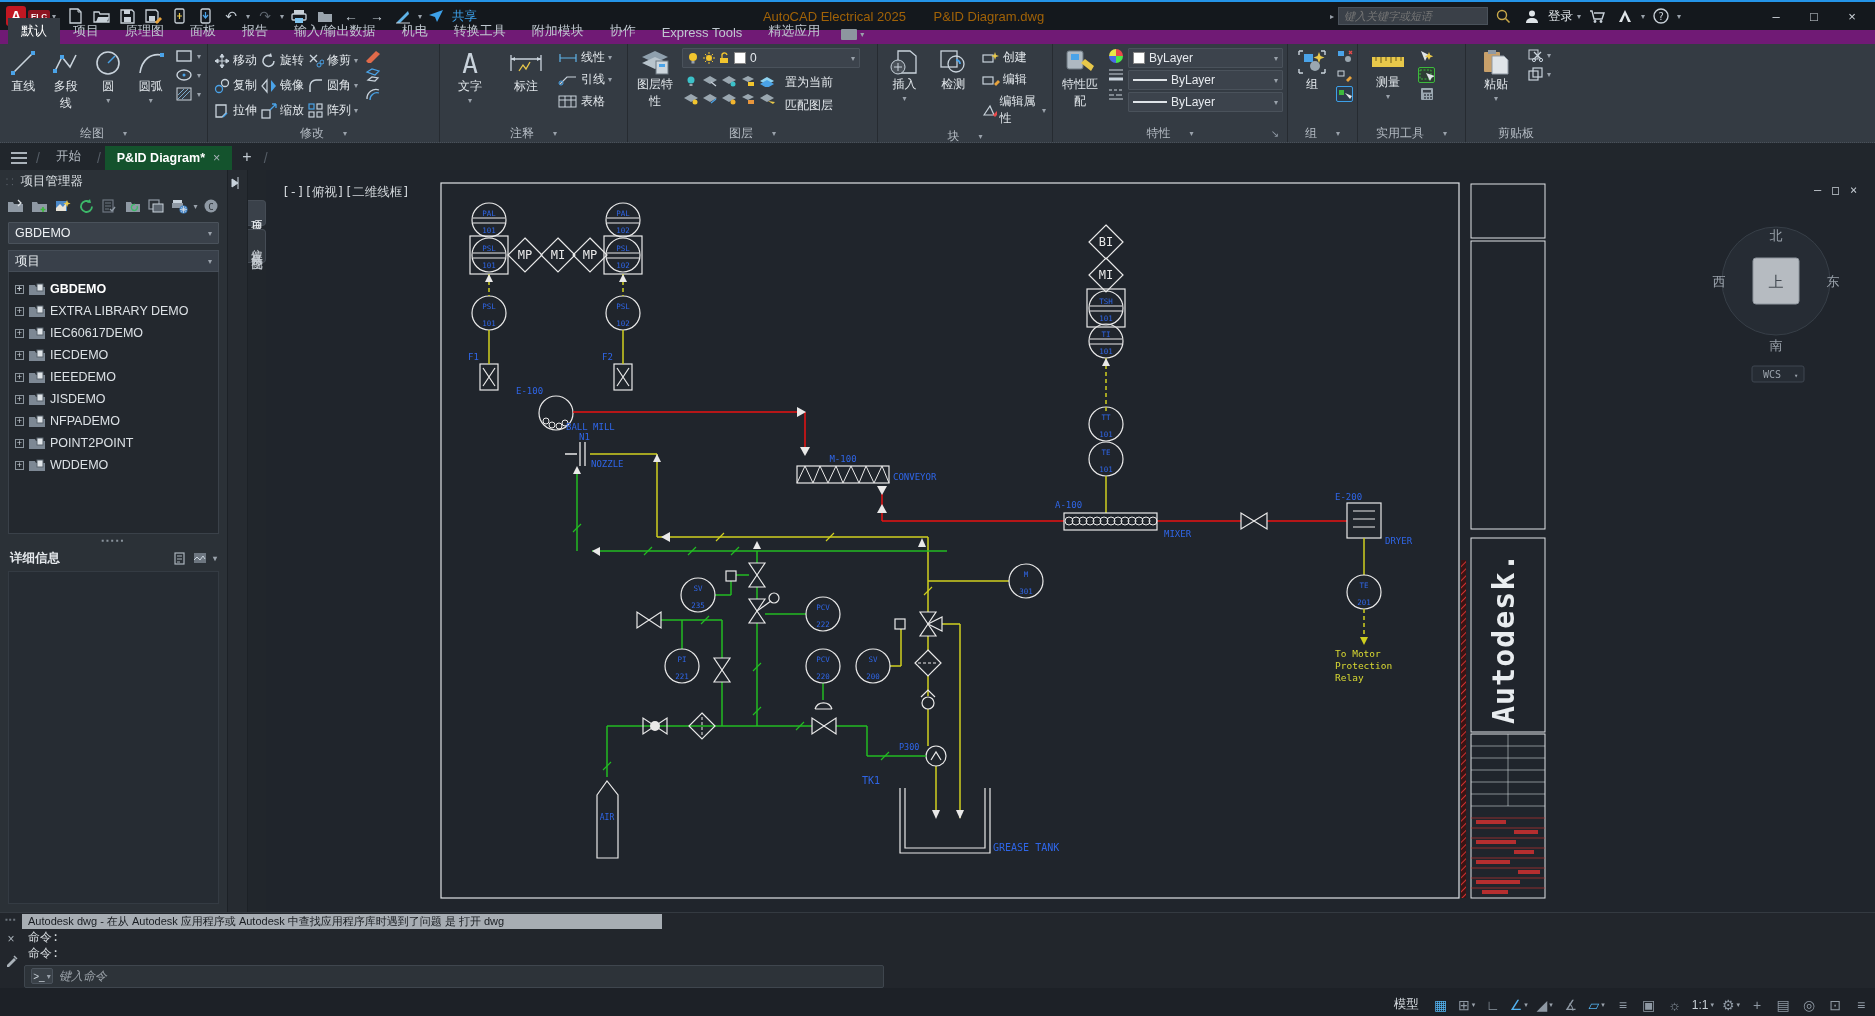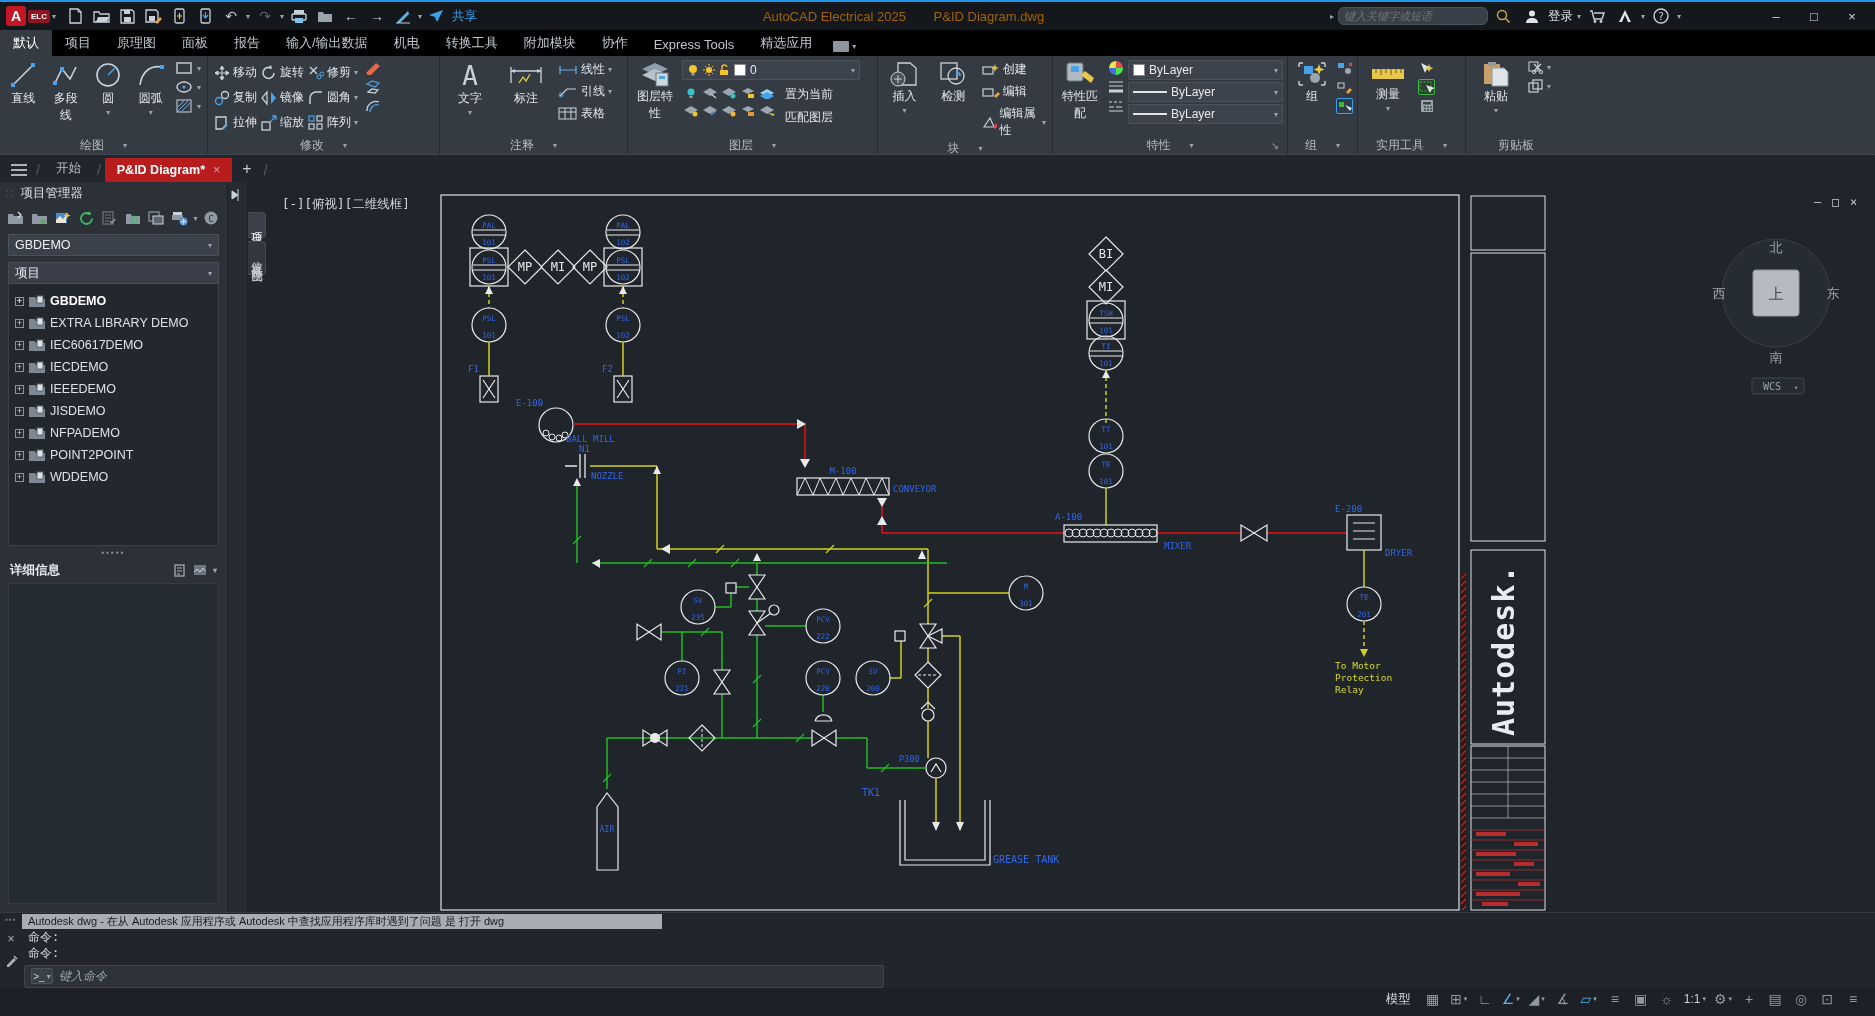--- a/index.html
+++ b/index.html
@@ -10,26 +10,26 @@
 .titlebar{height:30px;background:#14181d;border-top:2px solid #2494e8;display:flex;align-items:center;gap:4px;padding:0 6px;flex:0 0 auto}
 .applogo{display:flex;align-items:center;gap:2px;margin-right:4px}
 .applogo .a{width:20px;height:20px;background:#c21722;color:#fff;font-weight:bold;font-size:14px;display:flex;align-items:center;justify-content:center;border-radius:3px}
 .applogo .elc{background:#8d1420;color:#fff;font-size:8px;font-weight:bold;padding:2px 3px;border-radius:2px}
 .qi{width:22px;height:22px;display:flex;align-items:center;justify-content:center;color:#c3cbd3;font-size:14px;border-radius:2px}
 .qi.dim{color:#5d656e}
 .caret{font-size:8px;color:#9aa2ab}
 .share{color:#3da0e8;display:flex;align-items:center;gap:8px;font-size:12.5px;margin-left:2px}
 .title-center{flex:1;text-align:center;font-size:13px;color:#a16207;white-space:nowrap}
 .title-center .doc{margin-left:24px}
-.searchbox{width:150px;height:18px;background:#3a4048;border:1px solid #4a525b;color:#aab2ba;font-style:italic;font-size:11px;padding:0 5px;border-radius:6px}
+.searchbox{width:150px;height:18px;background:#3a4048;border:1px solid #4a525b;color:#aab2ba;font-style:italic;font-size:11px;padding:0 5px;border-radius:0}
 .tbicon{width:24px;height:22px;display:flex;align-items:center;justify-content:center;color:#c3cbd3}
 .signin{color:#dfe4e8;font-size:12.5px}
 .winbtn{width:34px;height:24px;display:flex;align-items:center;justify-content:center;color:#cfd5db;font-size:13px}
 
-.ribbontabs{height:26px;background:#000000;display:flex;align-items:flex-end;flex:0 0 auto}
+.ribbontabs{height:14px;background:#701a75;display:flex;align-items:flex-end;padding-left:8px;flex:0 0 auto}
 .rtab{padding:4px 13px;font-size:13px;color:#bfc7cf;cursor:pointer}
 .rtab.active{background:#343b43;color:#fff}
 .rtab-mini{display:flex;align-items:center;gap:3px;padding:4px 8px}
 .rtab-mini .pic{width:16px;height:11px;background:#8d969f;border-radius:1px}
 
 .ribbon{height:99px;background:#343b43;display:flex;flex:0 0 auto;border-bottom:1px dotted #4a515a}
 .panel{display:flex;flex-direction:column;border-right:1px solid #262b31;padding:2px 4px 0 4px}
 .pbody{flex:1;display:flex;gap:4px;align-items:flex-start}
 .plabel{height:18px;display:flex;align-items:center;justify-content:center;gap:19px;color:#b4bbc3;font-size:12px}
 .bigbtn{width:52px;display:flex;flex-direction:column;align-items:center;gap:1px;padding:3px 2px;border-radius:2px;color:#e2e7eb;font-size:12px;text-align:center}
@@ -43,21 +43,21 @@
 .layrow{display:flex;gap:2px}
 .tinyico{width:17px;height:16px;display:flex;align-items:center;justify-content:center}
 .hl{border:1px solid #3da0e8;background:#2d3b4a;border-radius:2px}
 .hlg{border:1px solid #3db93d;background:#2d3f33;border-radius:2px}
 
 .filetabs{height:27px;background:#21262c;display:flex;align-items:flex-end;gap:2px;padding-left:6px;flex:0 0 auto}
 .menuicon{width:26px;height:20px;display:flex;flex-direction:column;justify-content:center;gap:3px;padding:0 5px;margin-bottom:2px}
 .menuicon i{display:block;height:2px;background:#aab2ba}
 .slash{color:#555d66;font-size:14px;padding:0 2px 4px 2px}
 .ftab{padding:5px 12px;font-size:12.5px;color:#b7bec6;display:flex;gap:8px;align-items:center}
-.ftab.active{background:#b91c1c;color:#fff;font-weight:bold}
+.ftab.active{background:#14532d;color:#fff;font-weight:bold}
 .ftab .x{color:#aab2ba;font-weight:normal}
 .addtab{color:#c3cbd3;font-size:16px;padding:2px 8px 4px 8px}
 
 .main{flex:1;display:flex;min-height:0}
 .palette{width:228px;background:#2b3137;display:flex;flex-direction:column;border-right:1px solid #1c2126}
 .pm-title{height:22px;display:flex;align-items:center;gap:6px;padding:0 6px;color:#d9dee2;font-size:12.5px}
 .grip{color:#6c747d;font-size:9px;letter-spacing:1px}
 .pm-tools{height:28px;display:flex;align-items:center;gap:4px;padding:0 6px}
 .pmi{width:20px;height:20px;display:flex;align-items:center;justify-content:center}
 .pm-combo{margin:2px 8px;height:22px;background:#3a414a;border:1px solid #4a525b;display:flex;align-items:center;justify-content:space-between;padding:0 6px;color:#eef1f4;font-size:12.5px;border-radius:1px}
@@ -80,21 +80,21 @@
 .cmd{height:76px;background:#22262c;border-top:1px solid #343a41;display:flex;flex:0 0 auto}
 .cmd-left{width:22px;display:flex;flex-direction:column;align-items:center;gap:8px;padding-top:2px;color:#aab2b9}
 .cmd-left .dots{font-size:8px;letter-spacing:1px;color:#6c747d}
 .cmd-body{flex:1;display:flex;flex-direction:column;padding-top:1px}
 .hist-sel{height:15px;width:640px;background:#a7adb3;color:#191d22;font-size:11px;line-height:15px;padding:0 6px;overflow:hidden;white-space:nowrap}
 .cmdline{height:16px;font-family:"DejaVu Sans Mono",monospace;font-size:12px;color:#d4d9dd;padding:0 6px}
 .cmd-input{margin:4px 8px 0 2px;height:24px;background:#2d3339;border:1px solid #3f464e;border-radius:2px;display:flex;align-items:center;gap:6px;padding:0 6px;max-width:860px}
 .prompt-ic{width:22px;height:16px;background:#3a4148;border:1px solid #4a525b;color:#c9d1d8;font-size:10px;display:flex;align-items:center;justify-content:center;gap:2px;border-radius:2px}
 .cmd-input .ph{color:#9aa1a8;font-style:italic;font-size:12px}
 
-.status{height:28px;background:#1d2127;display:flex;align-items:flex-start;justify-content:flex-end;gap:2px;padding:0 10px;flex:0 0 auto}
+.status{height:28px;background:#1d2127;display:flex;align-items:flex-end;justify-content:flex-end;gap:2px;padding:0 2px;flex:0 0 auto}
 .sbtext{color:#d4d9de;font-size:12.5px;padding:3px 8px}
 .sbi{min-width:24px;height:22px;display:flex;align-items:center;justify-content:center;gap:2px;color:#8f99a4;font-size:14px;border-radius:2px;padding:0 3px}
 .sbi.on{color:#53b2ef}
 .sbi .caret{font-size:7px}
 .sbi.lbl{font-size:12px;color:#c8cfd6}
 svg text{font-family:"DejaVu Sans Mono",monospace}
 </style>
 </head>
 <body>
 

